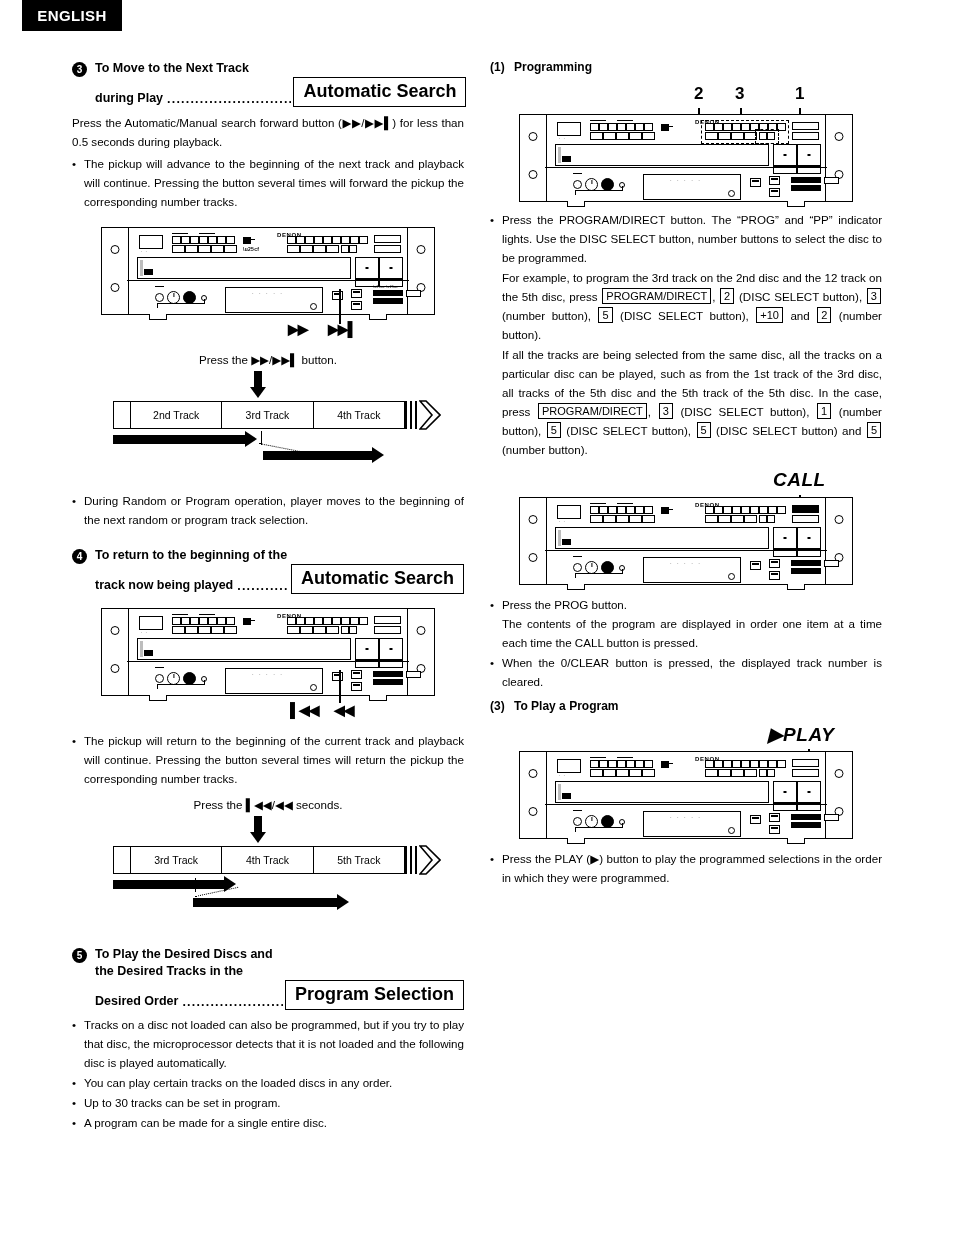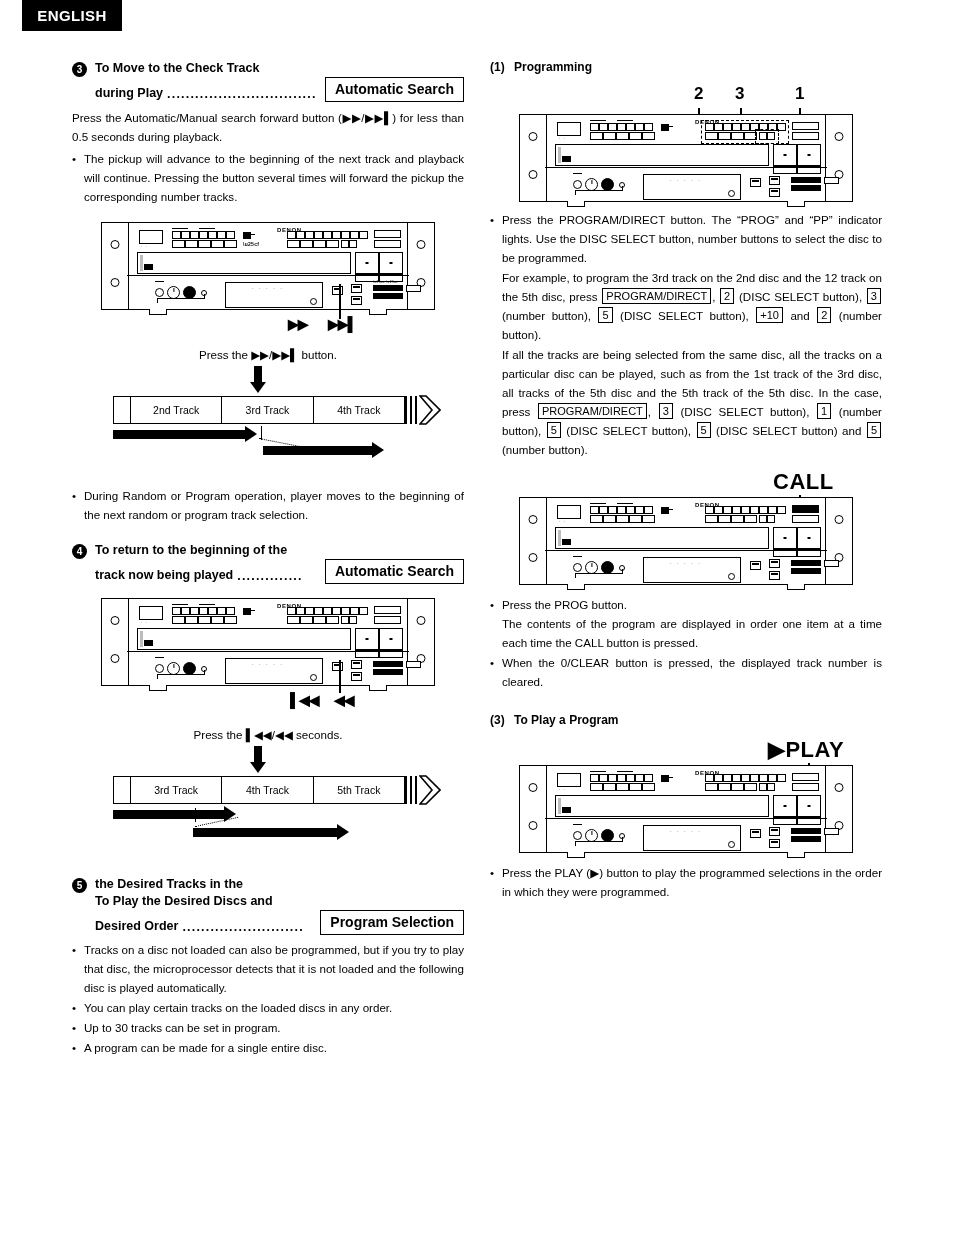--- a/index.html
+++ b/index.html
@@ -27,21 +27,21 @@
   .bullet-num{
     width:15px;height:15px;border-radius:50%;background:#000;color:#fff;
     font-size:10px;font-weight:bold;display:flex;align-items:center;
     justify-content:center;flex:0 0 auto;margin-top:2px;margin-right:8px;
   }
   .sec-title{font-size:12.5px;font-weight:bold;line-height:17px;}
   .title-row{display:flex;align-items:flex-end;}
   .dots{flex:1;overflow:hidden;white-space:nowrap;font-weight:bold;
         letter-spacing:1.2px;font-size:12.5px;padding:0 4px 1px 4px;}
   .tagbox{
-    border:1.5px solid #000;font-size:14px;font-weight:bold;
+    border:1.5px solid #000;font-size:18px;font-weight:bold;
     padding:3px 9px 4px;white-space:nowrap;margin-left:2px;
   }
 
   
   p.body{font-size:11.6px;line-height:19px;margin:6px 0 0 0;text-align:justify;}
   ul.body{margin:3px 0 0 0;padding:0;list-style:none;}
   ul.body li{
     font-size:11.6px;line-height:19px;text-align:justify;
     padding-left:12px;position:relative;margin-top:1px;
   }
@@ -98,21 +98,21 @@
   .winbox .circ{position:absolute;right:5px;bottom:2px;width:5px;height:5px;border:1px solid #000;border-radius:50%;}
   .pictobtn{position:absolute;width:9px;height:7px;border:1.2px solid #000;background:#fff;}
   .pictobtn:after{content:"";position:absolute;left:1px;right:1px;top:1px;height:2px;background:#000;}
   .foot{position:absolute;bottom:-5px;width:16px;height:5px;border:1.4px solid #000;border-top:none;background:#fff;}
 
   .hline{position:absolute;background:#000;}
 
   
   .callout-line{position:absolute;width:1.6px;background:#000;}
   .callout-num{position:absolute;font-size:17px;font-weight:bold;}
-  .callout-label{position:absolute;font-size:22px;font-weight:bold;letter-spacing:.5px;}
+  .callout-label{position:absolute;font-size:19px;font-weight:bold;letter-spacing:.5px;font-style:italic;}
   .dashbox{position:absolute;border:1.3px dashed #000;}
 
   .devwrap{position:relative;margin:10px 0 0 0;}
   .glyph-lbl{position:absolute;font-size:14px;font-weight:bold;letter-spacing:-1px;}
 
   
   .timeline{position:relative;width:330px;height:108px;margin:4px auto 0;}
   .downarrow{position:absolute;width:16px;}
   .downarrow .shaft{width:8px;height:16px;background:#000;margin:0 auto;}
   .downarrow .head{width:0;height:0;border-left:8px solid transparent;
@@ -140,21 +140,21 @@
 <div class="page">
 
   <div class="lang-tab">ENGLISH</div>
 
   <div class="col-left">
 
     <div class="sec">
       <div class="sec-head">
         <div class="bullet-num">3</div>
         <div style="flex:1">
-          <div class="sec-title">To Move to the Check Track</div>
+          <div class="sec-title">To Move to the Next Track</div>
           <div class="title-row">
             <div class="sec-title">during Play</div>
             <div class="dots">................................</div>
             <div class="tagbox">Automatic Search</div>
           </div>
         </div>
       </div>
 
       <p class="body">Press the Automatic/Manual search forward button (▶▶/▶▶▌) for less than 0.5 seconds during playback.</p>
       <ul class="body">
@@ -376,20 +376,23 @@
               <div class="foot" style="left:22px"></div>
               <div class="foot" style="right:22px"></div>
             </div>
           </div>
         </div>
         <div class="callout-line" style="left:267px;top:66px;height:33px"></div>
         <div class="glyph-lbl" style="left:218px;top:98px">▌◀◀</div>
         <div class="glyph-lbl" style="left:262px;top:98px">◀◀</div>
       </div>
 
+      <ul class="body">
+        <li>The pickup will return to the beginning of the current track and playback will continue. Pressing the button several times will return the pickup the corresponding number tracks.</li>
+      </ul>
 
       <div class="center" style="font-size:11.6px;margin-top:10px">Press the ▌◀◀/◀◀ seconds.</div>
 
       <div class="timeline">
         <div class="downarrow" style="left:147px;top:0">
           <div class="shaft"></div>
             <div class="head"></div>
         </div>
         <div class="tl-bar">
           <div class="tl-lead"></div>
@@ -411,22 +414,22 @@
         <div class="tickline" style="left:92px;top:62px;height:14px"></div>
         <div class="dashline" style="left:92px;top:80px;width:44px;transform:rotate(-12deg);transform-origin:left top"></div>
         <div class="flowarrow" style="left:90px;top:82px;width:145px"></div>
       </div>
     </div>
 
     <div class="sec" style="margin-top:22px">
       <div class="sec-head">
         <div class="bullet-num">5</div>
         <div style="flex:1">
+          <div class="sec-title">To Play the Desired Discs and</div>
           <div class="sec-title">the Desired Tracks in the</div>
-          <div class="sec-title">To Play the Desired Discs and</div>
           <div class="title-row">
             <div class="sec-title">Desired Order</div>
             <div class="dots">..........................</div>
             <div class="tagbox">Program Selection</div>
           </div>
         </div>
       </div>
       <ul class="body" style="margin-top:5px">
         <li>Tracks on a disc not loaded can also be programmed, but if you try to play that disc, the microprocessor detects that it is not loaded and the following disc is played automatically.</li>
         <li>You can play certain tracks on the loaded discs in any order.</li>
@@ -636,21 +639,21 @@
     </div>
 
     <ul class="body" style="margin-top:10px">
       <li>
         <span>Press the PROG button.</span><br>
         <span>The contents of the program are displayed in order one item at a time each time the CALL button is pressed.</span>
       </li>
       <li>When the 0/CLEAR button is pressed, the displayed track number is cleared.</li>
     </ul>
 
-    <div class="subhead" style="margin-top:22px">
+    <div class="subhead" style="margin-top:8px">
       <span class="par">(3)</span><span>To Play a Program</span>
     </div>
 
     <div class="devwrap" style="height:116px">
       <div class="callout-label" style="left:278px;top:0">▶PLAY</div>
       <div class="callout-line" style="left:318px;top:26px;height:38px"></div>
       <div class="device" style="top:28px">
         <div class="dev-outer"></div>
         <div class="ear l">
             <div class="screwhole t"></div>

